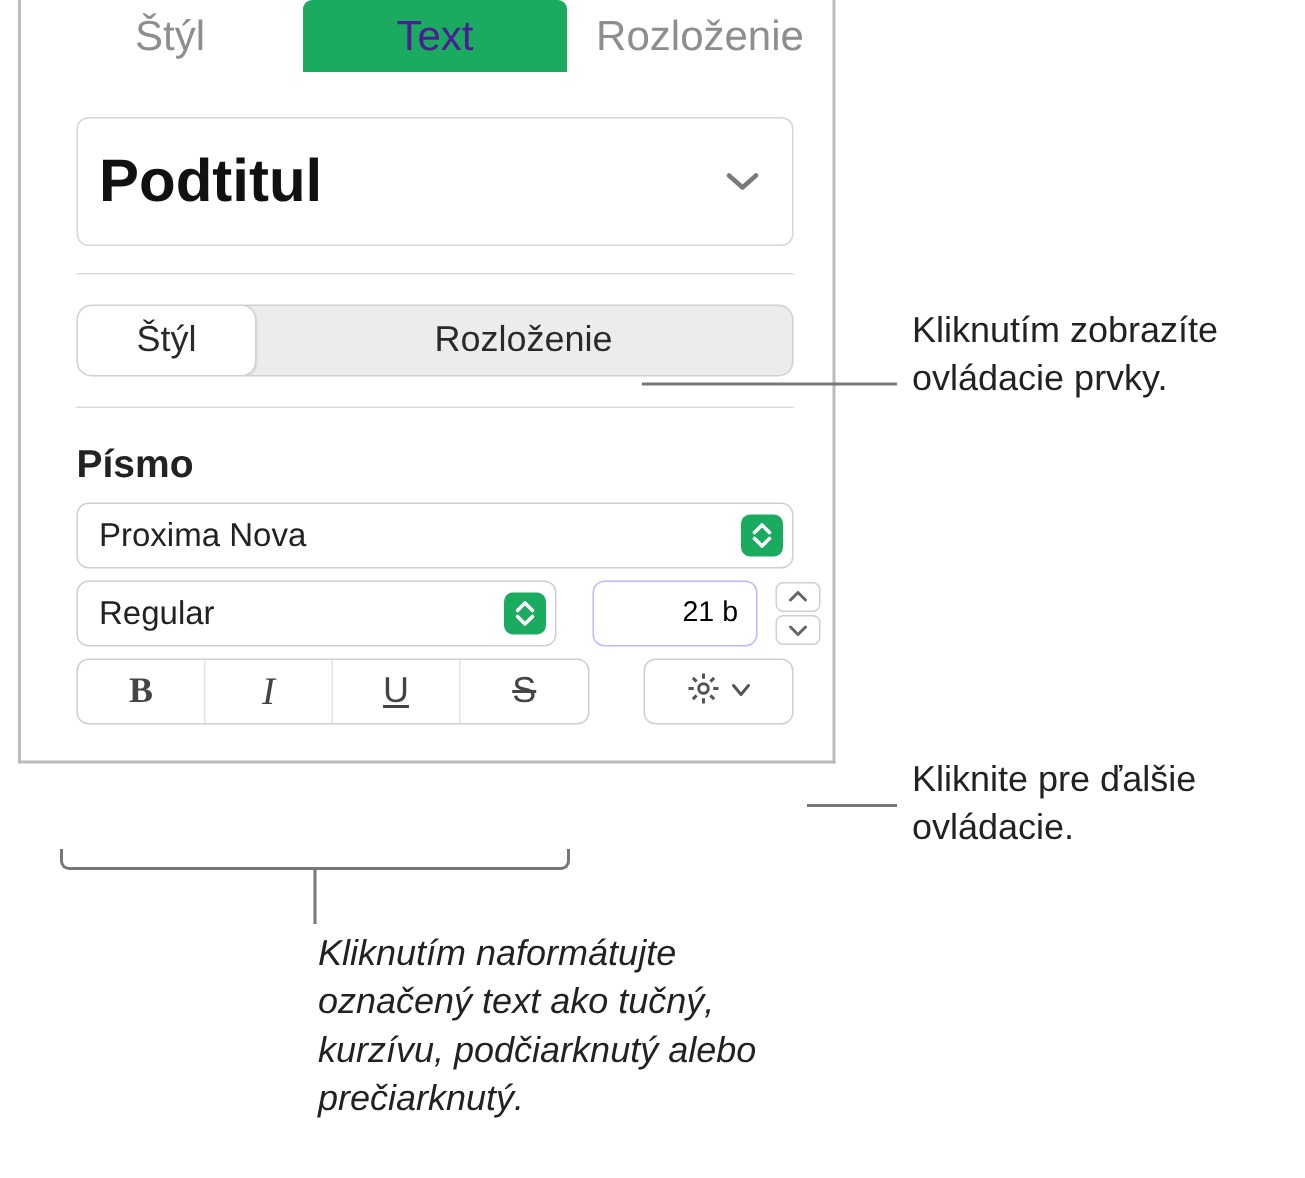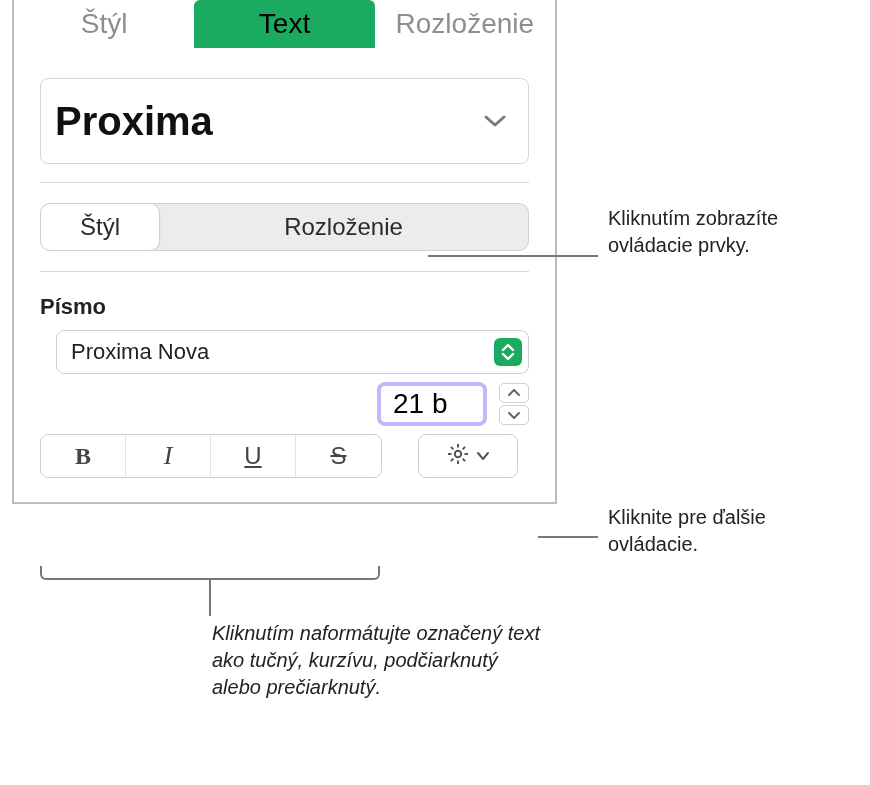--- a/index.html
+++ b/index.html
@@ -11,41 +11,42 @@
     position: relative;
   }
   .panel {
     position: absolute;
     left: 12px;
     top: 0;
     width: 545px;
     border: 2px solid #bcbcbc;
     border-top: none;
     background: #fff;
+    padding-left: 11px;
   }
   
   .top-tabs {
     display: flex;
     height: 48px;
     align-items: center;
   }
   .top-tab {
     flex: 1;
     text-align: center;
     font-size: 28px;
     color: #8e8e8e;
     height: 100%;
     display: flex;
     align-items: center;
     justify-content: center;
     cursor: pointer;
   }
   .top-tab.active {
     background: #1aab60;
-    color: #000000;
+    color: #4c1d95;
     border-radius: 6px 6px 0 0;
   }
   
   .para-style {
     margin: 30px 26px 18px 26px;
     border: 1px solid #d6d6d6;
     border-radius: 8px;
     height: 86px;
     display: flex;
     align-items: center;
@@ -91,21 +92,21 @@
   .sub-seg.active {
     background: #fff;
     border: 1px solid #cfcfcf;
     border-radius: 10px;
     margin: -1px;
     box-shadow: 0 1px 2px rgba(0,0,0,0.08);
   }
   
   .section-label {
     margin: 22px 26px 10px 26px;
-    font-size: 22px;
+    font-size: 26px;
     font-weight: 700;
     color: #222;
   }
   .row {
     margin: 8px 26px;
     display: flex;
     gap: 12px;
   }
   .select {
     flex: 1;
@@ -113,43 +114,42 @@
     border: 1px solid #cfcfcf;
     border-radius: 8px;
     display: flex;
     align-items: center;
     padding: 0 6px 0 14px;
     font-size: 22px;
     color: #222;
     background: #fff;
     cursor: pointer;
     justify-content: space-between;
-    margin-left: 16px;
   }
   .select .dd {
     width: 28px;
     height: 28px;
     background: #1aab60;
     border-radius: 6px;
     display: flex;
     align-items: center;
     justify-content: center;
   }
   .select .dd svg { display:block; }
   .font-weight-select { flex: 0 0 320px; }
   .size-field {
     flex: 0 0 110px;
     height: 44px;
-    border: 4px solid #c4b5fd;
-    border-radius: 8px;
-    display: flex;
-    align-items: center;
-    justify-content: flex-start;
+    border: 1px solid #c4b5fd;
+    border-radius: 8px;
+    display: flex;
+    align-items: center;
+    justify-content: flex-end;
     padding: 0 12px;
-    font-size: 28px;
+    font-size: 19px;
     background: #fff;
   }
   .stepper {
     flex: 0 0 30px;
     height: 44px;
     display: flex;
     flex-direction: column;
     justify-content: center;
     gap: 2px;
   }
@@ -200,21 +200,21 @@
     display: flex;
     align-items: center;
     justify-content: center;
     gap: 6px;
     background: #fff;
     cursor: pointer;
   }
   
   .callout {
     position: absolute;
-    font-size: 20px;
+    font-size: 24px;
     color: #222;
     line-height: 1.35;
   }
   .callout-line {
     position: absolute;
     background: #777;
   }
   .callout-line.h { height: 2px; }
   .callout-line.v { width: 2px; }
   .bracket {
@@ -228,21 +228,21 @@
 
 <div class="panel">
 
   <div class="top-tabs">
     <div class="top-tab">Štýl</div>
     <div class="top-tab active">Text</div>
     <div class="top-tab">Rozloženie</div>
   </div>
 
   <div class="para-style">
-    <span class="para-style-label">Proxima</span>
+    <span class="para-style-label">Podtitul</span>
     <span class="chevron-down">
       <svg width="22" height="14" viewBox="0 0 22 14">
           <polyline points="2,3 11,11 20,3" fill="none" stroke="#7a7a7a" stroke-width="3" stroke-linecap="round" stroke-linejoin="round"></polyline>
         </svg>
     </span>
   </div>
 
   <div class="divider"></div>
 
   <div class="sub-segment">
@@ -260,20 +260,29 @@
       <span class="dd">
         <svg width="14" height="18" viewBox="0 0 14 18">
             <polyline points="2,7 7,2 12,7" fill="none" stroke="#fff" stroke-width="2.4" stroke-linecap="round" stroke-linejoin="round"></polyline>
             <polyline points="2,11 7,16 12,11" fill="none" stroke="#fff" stroke-width="2.4" stroke-linecap="round" stroke-linejoin="round"></polyline>
           </svg>
       </span>
     </div>
   </div>
 
   <div class="row">
+    <div class="select font-weight-select">
+      <span>Regular</span>
+      <span class="dd">
+        <svg width="14" height="18" viewBox="0 0 14 18">
+            <polyline points="2,7 7,2 12,7" fill="none" stroke="#fff" stroke-width="2.4" stroke-linecap="round" stroke-linejoin="round"></polyline>
+            <polyline points="2,11 7,16 12,11" fill="none" stroke="#fff" stroke-width="2.4" stroke-linecap="round" stroke-linejoin="round"></polyline>
+          </svg>
+      </span>
+    </div>
     <div style="flex:1"></div>
     <div class="size-field">
       <span>21 b</span>
     </div>
     <div class="stepper">
       <div class="step-btn">
         <svg width="12" height="8" viewBox="0 0 12 8">
             <polyline points="1,6 6,1 11,6" fill="none" stroke="#666" stroke-width="2" stroke-linecap="round" stroke-linejoin="round"></polyline>
           </svg>
       </div>

